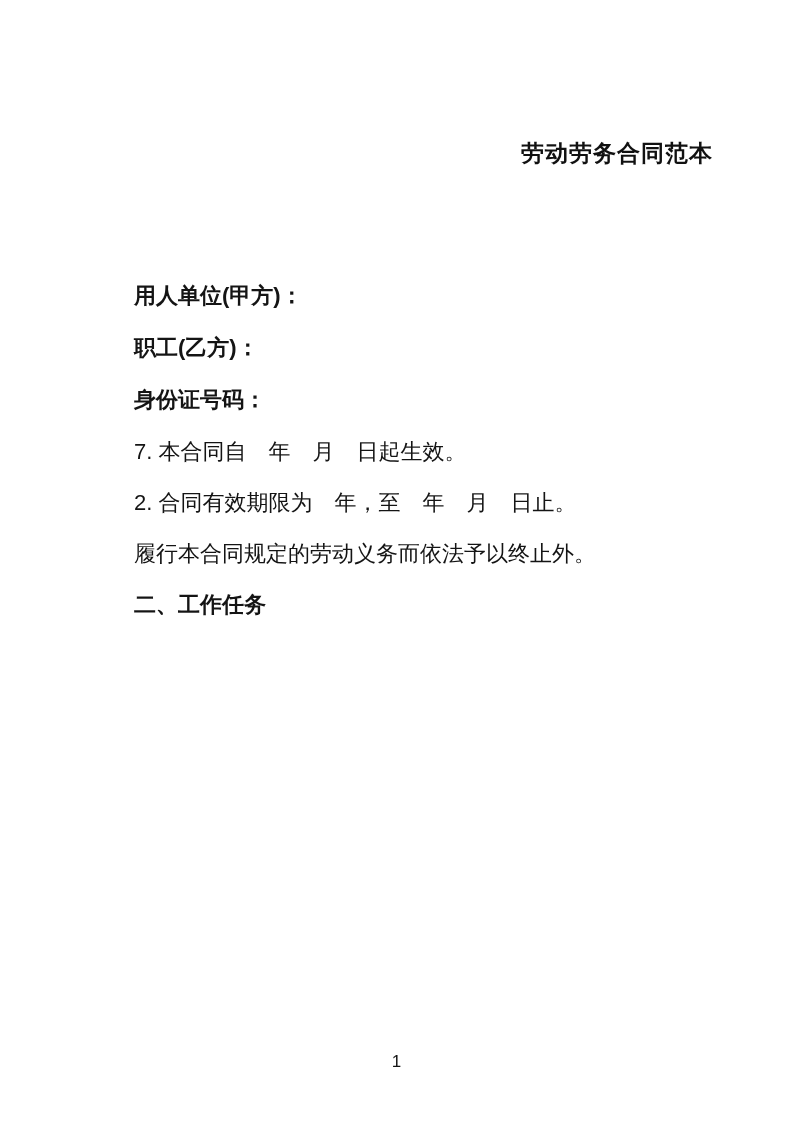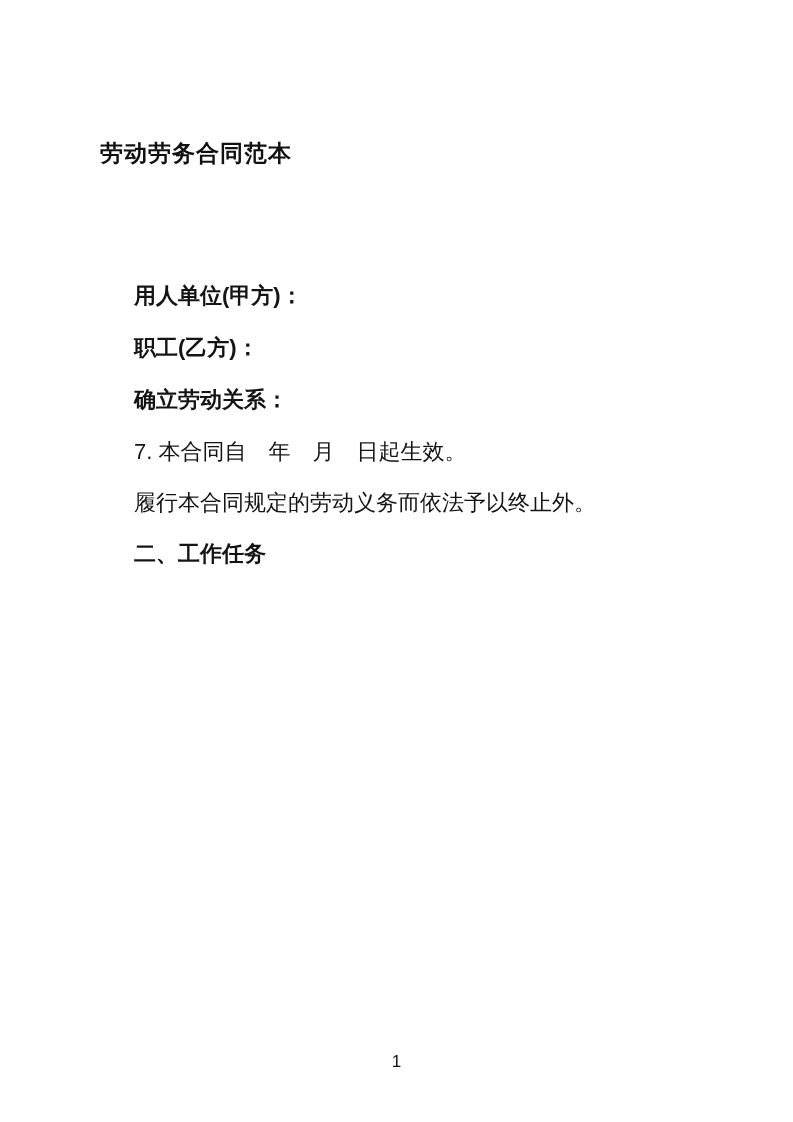--- a/index.html
+++ b/index.html
@@ -19,21 +19,21 @@
     position: absolute;
     inset: 0;
     padding: 138px 80px 0 100px;
     box-sizing: border-box;
     background: #ffffff;
   }
   .doc-title {
     font-size: 23px;
     font-weight: 700;
     letter-spacing: 1px;
-    text-align: left;
+    text-align: right;
     line-height: 30px;
     margin: 0 0 112px 0;
     color: #111111;
   }
   .para {
     font-size: 22px;
     line-height: 32px;
     margin: 0 0 19px 0;
     text-indent: 34px;
     word-break: break-all;
@@ -63,26 +63,27 @@
 <body>
 
 <div class="page">
 
   <h1 class="doc-title">劳动劳务合同范本</h1>
 
   <p class="para label-line">用人单位(甲方)：</p>
 
   <p class="para label-line">职工(乙方)：</p>
 
-  <p class="para label-line">确立劳动关系：</p>
+  <p class="para label-line">身份证号码：</p>
 
 
 
   <p class="para">7. 本合同自　年　月　日起生效。</p>
 
+  <p class="para">2. 合同有效期限为　年，至　年　月　日止。</p>
 
 
   <p class="para">履行本合同规定的劳动义务而依法予以终止外。</p>
 
 
   <p class="para heading">二、工作任务</p>
 
 
   <div class="page-number">1</div>
 

